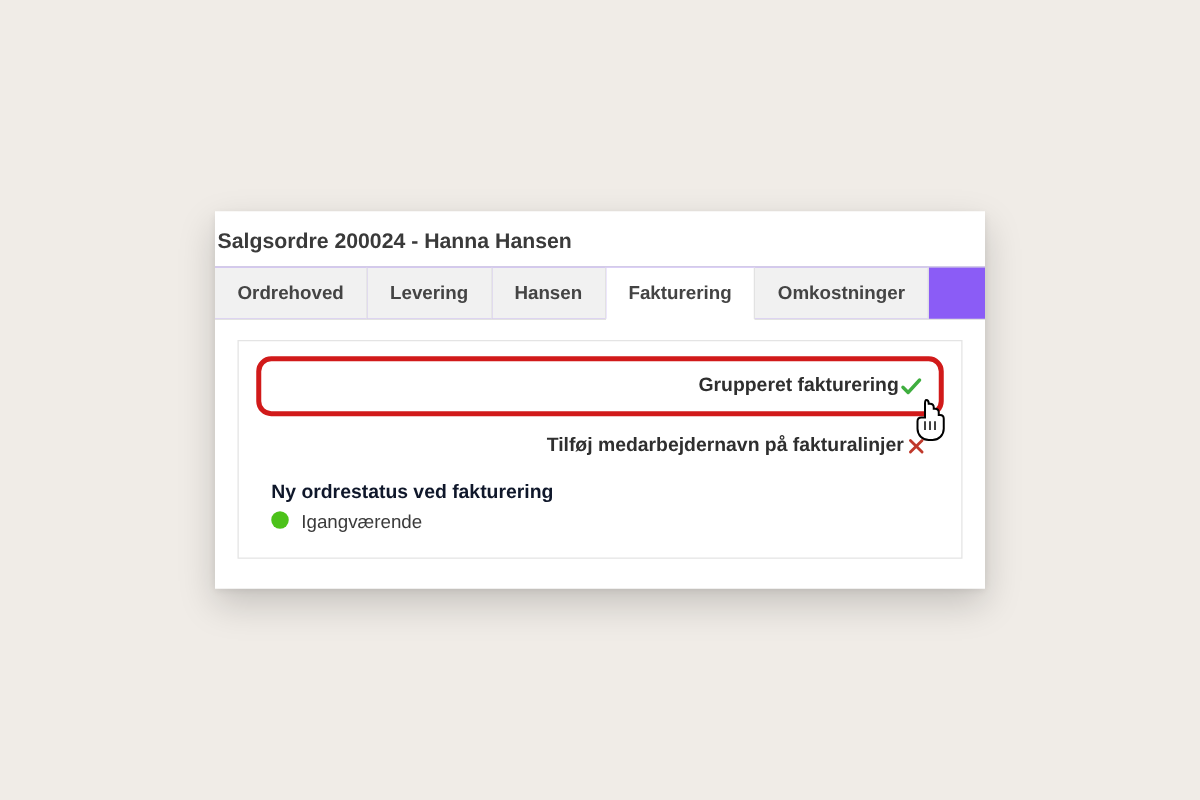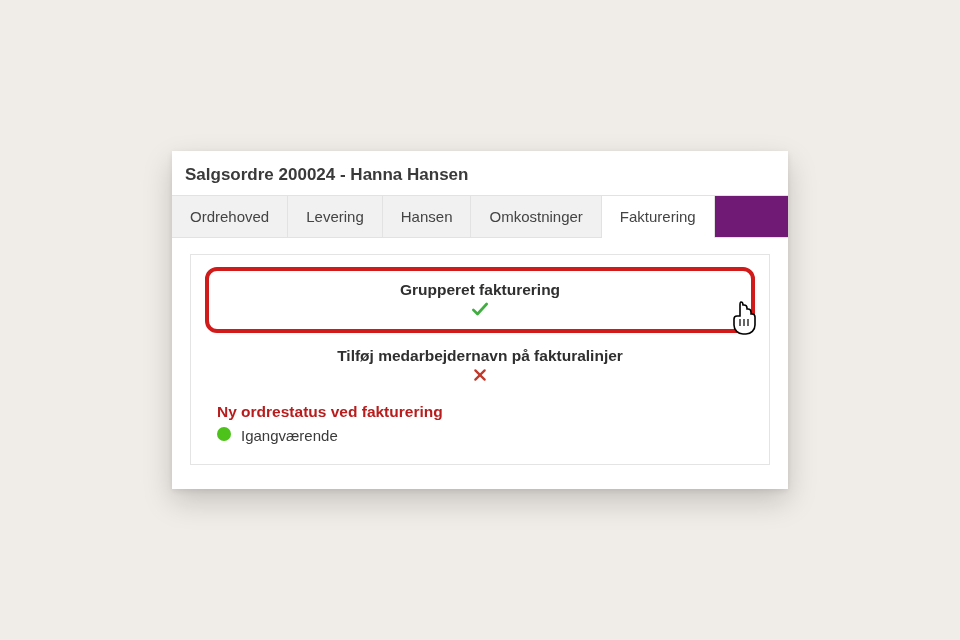--- a/index.html
+++ b/index.html
@@ -15,27 +15,27 @@
   .card {
     width: 616px;
     background: #fff;
     box-shadow: 0 12px 28px rgba(0,0,0,0.18), 0 2px 6px rgba(0,0,0,0.08);
   }
   .title {
     font-size: 17px;
     font-weight: 600;
     color: #3a3a3a;
     padding: 14px 18px 10px 2px;
-    margin-left: 11px;
   }
   .tabs {
     display: flex;
-    background: #701a75;
+    background: #8b5cf6;
     border-top: 1px solid #e2e2e2;
     border-bottom: 1px solid #e2e2e2;
+    font-weight: bold;
   }
   .tab {
     padding: 12px 18px;
     font-size: 15px;
     color: #444;
     cursor: pointer;
     border-right: 1px solid #e2e2e2;
     background: #f1f1f1;
   }
   .tab.active {
@@ -50,41 +50,40 @@
     border: 1px solid #e4e4e4;
     padding: 14px 20px 18px 20px;
     position: relative;
   }
   .row {
     display: flex;
     align-items: center;
     justify-content: flex-end;
     padding: 10px 6px;
     position: relative;
-    flex-direction: column;
   }
   .row-label {
     font-size: 15.5px;
     font-weight: 700;
     color: #2f2f2f;
   }
   .highlight {
     border: 4px solid #d11a1a;
     border-radius: 12px;
     margin: -2px -6px 4px -6px;
     padding: 10px 12px;
   }
   .check { color: #3fae3f; }
   .cross { color: #c0392b; font-weight: 700; }
   .icon { width: 20px; height: 20px; display: inline-flex; align-items: center; justify-content: center; }
   .status-block { padding: 8px 6px 2px 6px; }
   .status-label {
     font-size: 15.5px;
     font-weight: 700;
-    color: #b91c1c;
+    color: #0f172a;
     margin-bottom: 6px;
   }
   .status-row { display: flex; align-items: flex-start; gap: 10px; }
   .status-dot {
     width: 14px; height: 14px; border-radius: 50%;
     background: #4cc21a;
     display: inline-block;
   }
   .status-text { font-size: 15px; color: #3a3a3a; }
   .cursor {
@@ -99,22 +98,22 @@
 </head>
 <body>
 
 <div class="card">
   <div class="title">Salgsordre 200024 - Hanna Hansen</div>
 
   <div class="tabs">
     <div class="tab">Ordrehoved</div>
     <div class="tab">Levering</div>
     <div class="tab">Hansen</div>
+    <div class="tab active">Fakturering</div>
     <div class="tab">Omkostninger</div>
-    <div class="tab active">Fakturering</div>
   </div>
 
   <div class="content">
     <div class="panel">
 
       <div class="row highlight" style="position:relative;">
         <span class="row-label">Grupperet fakturering</span>
         <span class="icon check">
           <svg viewBox="0 0 24 24" width="20" height="20" fill="none" stroke="currentColor" stroke-width="3.2" stroke-linecap="round" stroke-linejoin="round">
               <polyline points="4 13 9 18 20 6"></polyline>

